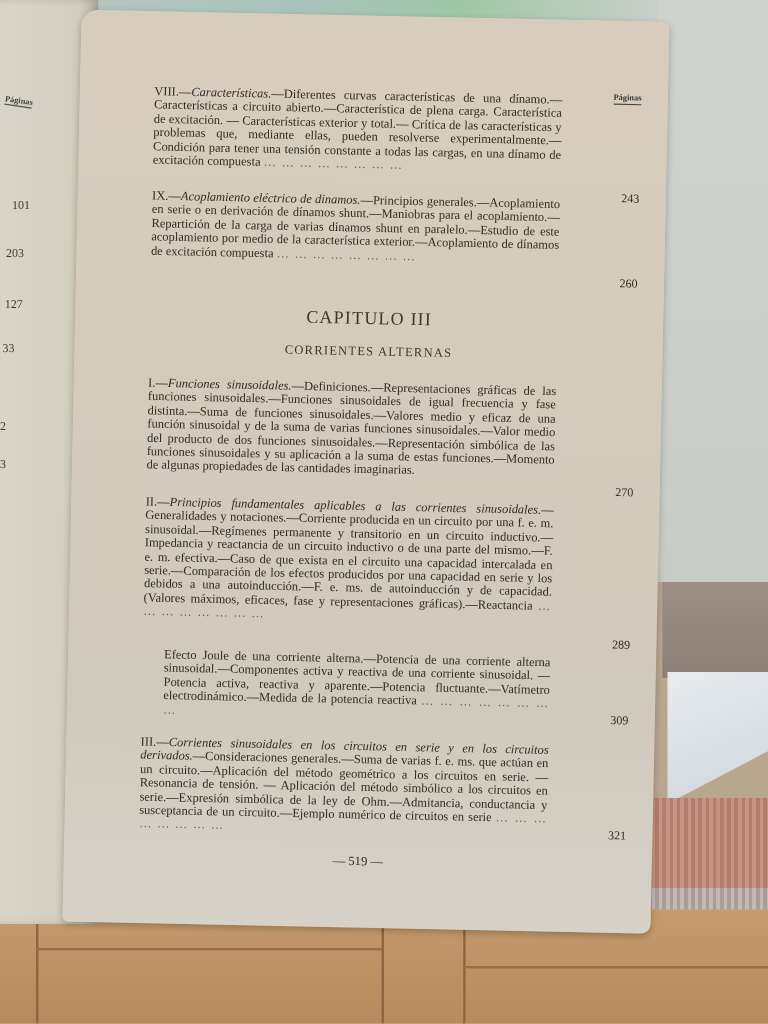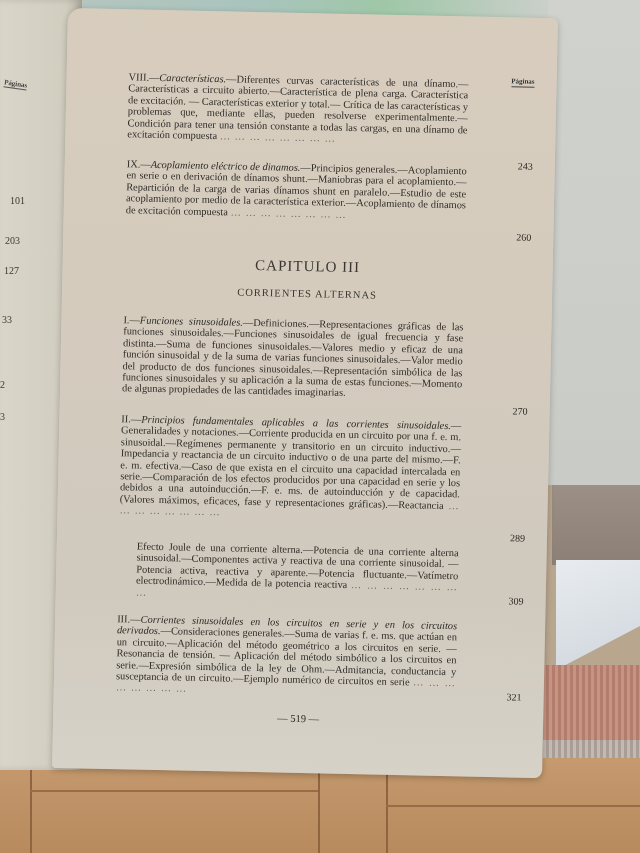--- a/index.html
+++ b/index.html
@@ -23,21 +23,21 @@
     background:repeating-linear-gradient(90deg,#a7a19c 0 3px,#c4bdb8 3px 6px); opacity:.9; }
   .floor { position:absolute; left:0; top:758px; width:640px; height:95px;
     background:linear-gradient(180deg,#c59a6e,#b88a5e); }
   .plank { position:absolute; top:758px; height:95px; border-left:2px solid #8f6440; }
   .plank-h { position:absolute; height:2px; background:#9a6c45; }
 
   
   .left-page { position:absolute; left:0; top:0; width:82px; height:770px;
     background:linear-gradient(90deg,#d9d5c8 0%,#d1cdbf 80%,#b9b4a6 100%);
     box-shadow:inset -4px 0 6px rgba(0,0,0,.12); }
-  .left-page .pnum { position:absolute; font-size:10px; color:#3c3a36;margin-top:29px; }
+  .left-page .pnum { position:absolute; font-size:10px; color:#3c3a36; }
   .left-page .hdr { position:absolute; left:4px; top:80px; font-size:7px; color:#444; transform:rotate(8deg);
     border-bottom:1px solid #555; font-weight:bold; }
 
   
   .page { position:absolute; left:68px; top:8px; width:490px; height:760px;
     background:linear-gradient(180deg,#d8cdbd 0%,#d4cbbd 40%,#d0c9bd 75%,#d6d2c8 100%);
     border-radius:14px 6px 8px 4px;
     transform:rotate(1.2deg); transform-origin:0 0;
     box-shadow:0 2px 6px rgba(0,0,0,.25); }
   .col-header { position:absolute; right:22px; top:60px; font-size:7px; font-weight:bold; color:#333;
@@ -68,21 +68,21 @@
 <div class="plank" style="left:30px"></div>
 <div class="plank" style="left:318px"></div>
 <div class="plank" style="left:386px"></div>
 <div class="plank-h" style="left:30px;top:790px;width:288px"></div>
 <div class="plank-h" style="left:386px;top:805px;width:254px"></div>
 
 <div class="left-page">
   <span class="hdr">Páginas</span>
   <span class="pnum" style="left:10px;top:166px">101</span>
   <span class="pnum" style="left:5px;top:206px">203</span>
-  <span class="pnum" style="left:4px;top:236px">127</span>
+  <span class="pnum" style="left:4px;top:249px">127</span>
   <span class="pnum" style="left:2px;top:285px">33</span>
   <span class="pnum" style="left:0px;top:350px">2</span>
   <span class="pnum" style="left:0px;top:382px">3</span>
 </div>
 
 <div class="page">
   <span class="col-header">Páginas</span>
 
   <div class="entry" style="top:62px">
     <span class="num">VIII.—</span><span class="ital">Características.</span><span class="body">—Diferentes curvas características de una dínamo.—Características a circuito abierto.—Característica de plena carga. Característica de excitación. — Características exterior y total.— Crítica de las características y problemas que, mediante ellas, pueden resolverse experimentalmente.—Condición para tener una tensión constante a todas las cargas, en una dínamo de excitación compuesta</span>

